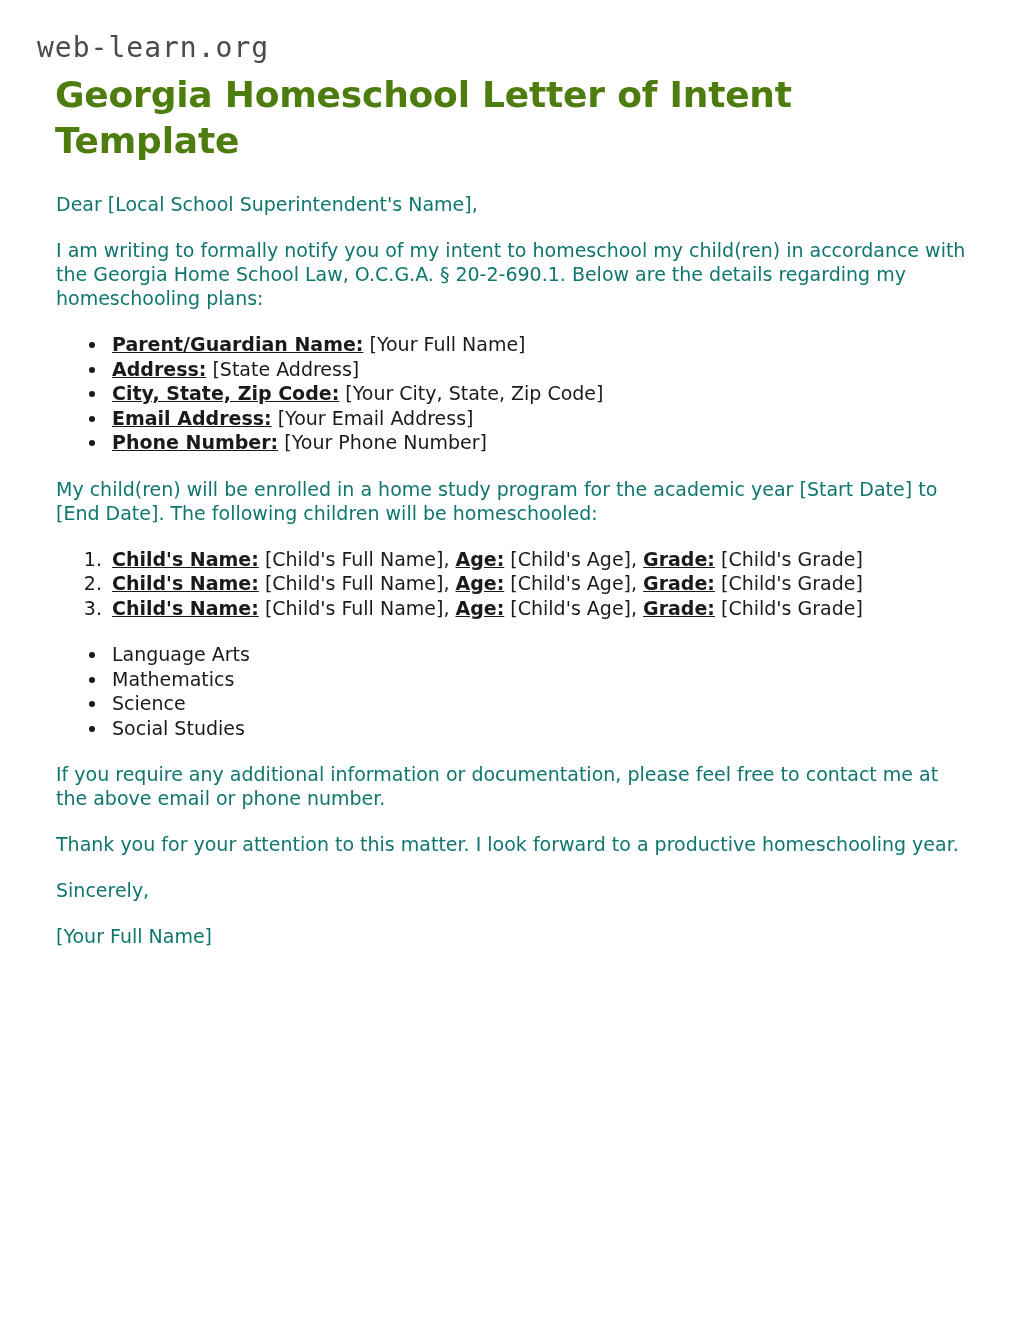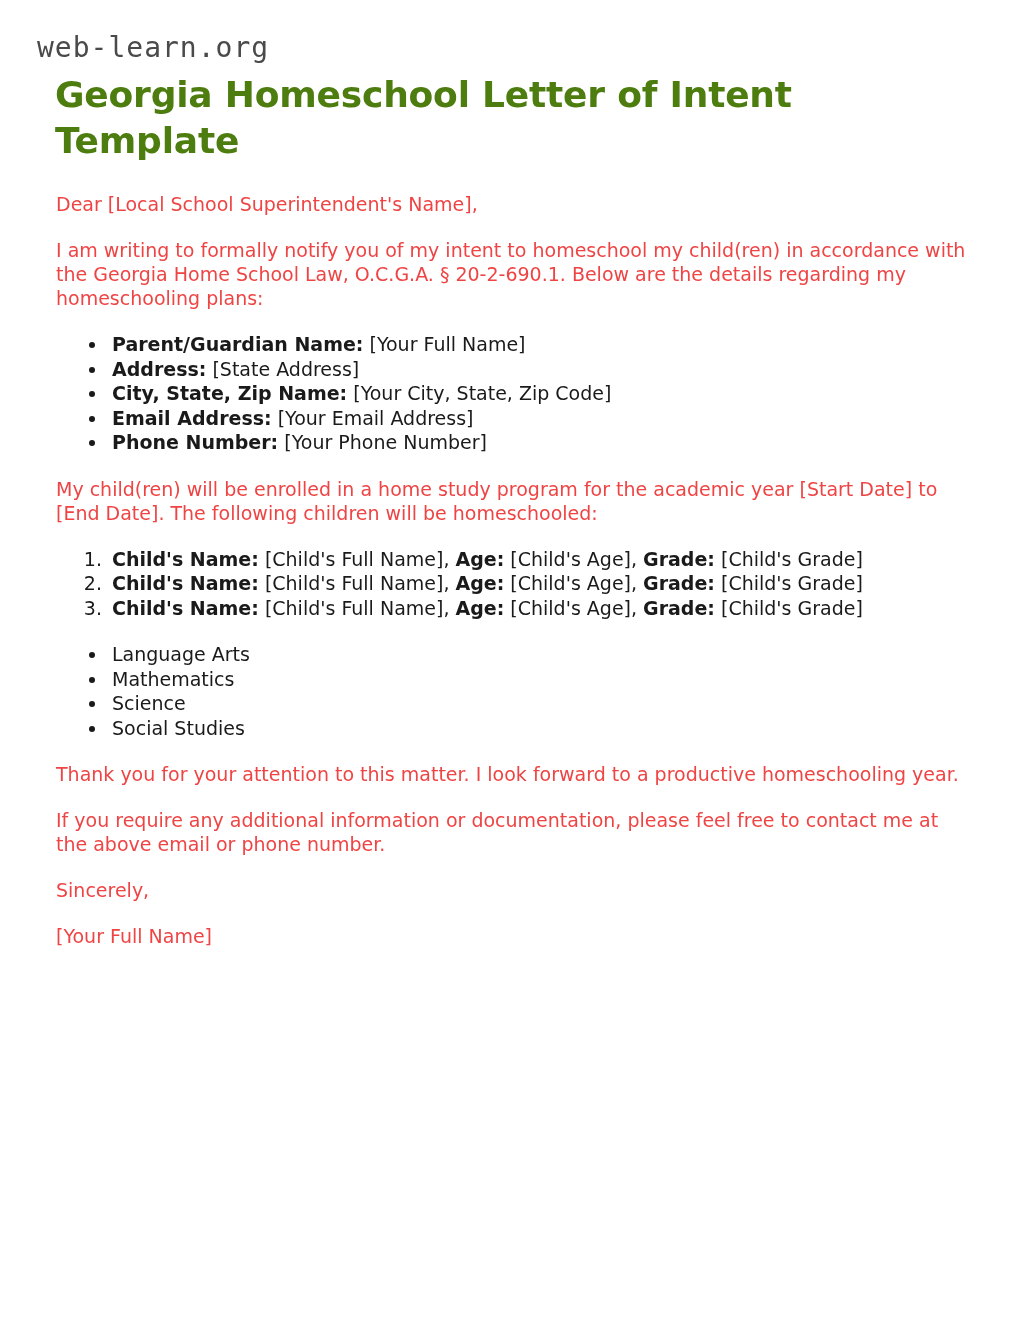--- a/index.html
+++ b/index.html
@@ -56,21 +56,21 @@
     position: absolute;
     left: 56px;
     top: 192px;
     width: 916px;
   }
 
   p.para {
     margin: 0 0 22px 0;
     font-size: 19px;
     line-height: 24px;
-    color: #ef4444;
+    color: #0f766e;
   }
 
   ul.doc-list,
   ol.doc-list {
     margin: 0 0 22px 0;
     padding-left: 52px;
     font-size: 19px;
     line-height: 24.5px;
   }
 
@@ -83,20 +83,21 @@
     padding-left: 4px;
     color: #1a1a1a;
   }
 
   ol.doc-list li::marker {
     font-weight: normal;
   }
 
   .lbl {
     font-weight: bold;
+    text-decoration: underline;
   }
 
   .val {
     font-weight: normal;
   }
 
   .sig-block p.para:last-child {
     margin-bottom: 0;
   }
 </style>
@@ -118,21 +119,21 @@
     <ul class="doc-list">
       <li>
         <span class="lbl">Parent/Guardian Name:</span>
         <span class="val">[Your Full Name]</span>
       </li>
       <li>
         <span class="lbl">Address:</span>
         <span class="val">[State Address]</span>
       </li>
       <li>
-        <span class="lbl">City, State, Zip Name:</span>
+        <span class="lbl">City, State, Zip Code:</span>
         <span class="val">[Your City, State, Zip Code]</span>
       </li>
       <li>
         <span class="lbl">Email Address:</span>
         <span class="val">[Your Email Address]</span>
       </li>
       <li>
         <span class="lbl">Phone Number:</span>
         <span class="val">[Your Phone Number]</span>
       </li>
@@ -168,23 +169,23 @@
     </ol>
 
 
     <ul class="doc-list">
       <li>Language Arts</li>
       <li>Mathematics</li>
       <li>Science</li>
       <li>Social Studies</li>
     </ul>
 
+    <p class="para">If you require any additional information or documentation, please feel free to contact me at the above email or phone number.</p>
+
     <p class="para">Thank you for your attention to this matter. I look forward to a productive homeschooling year.</p>
-
-    <p class="para">If you require any additional information or documentation, please feel free to contact me at the above email or phone number.</p>
 
     <div class="sig-block">
       <p class="para">Sincerely,</p>
 
       <p class="para">[Your Full Name]</p>
     </div>
 
   </div>
 </div>
 

